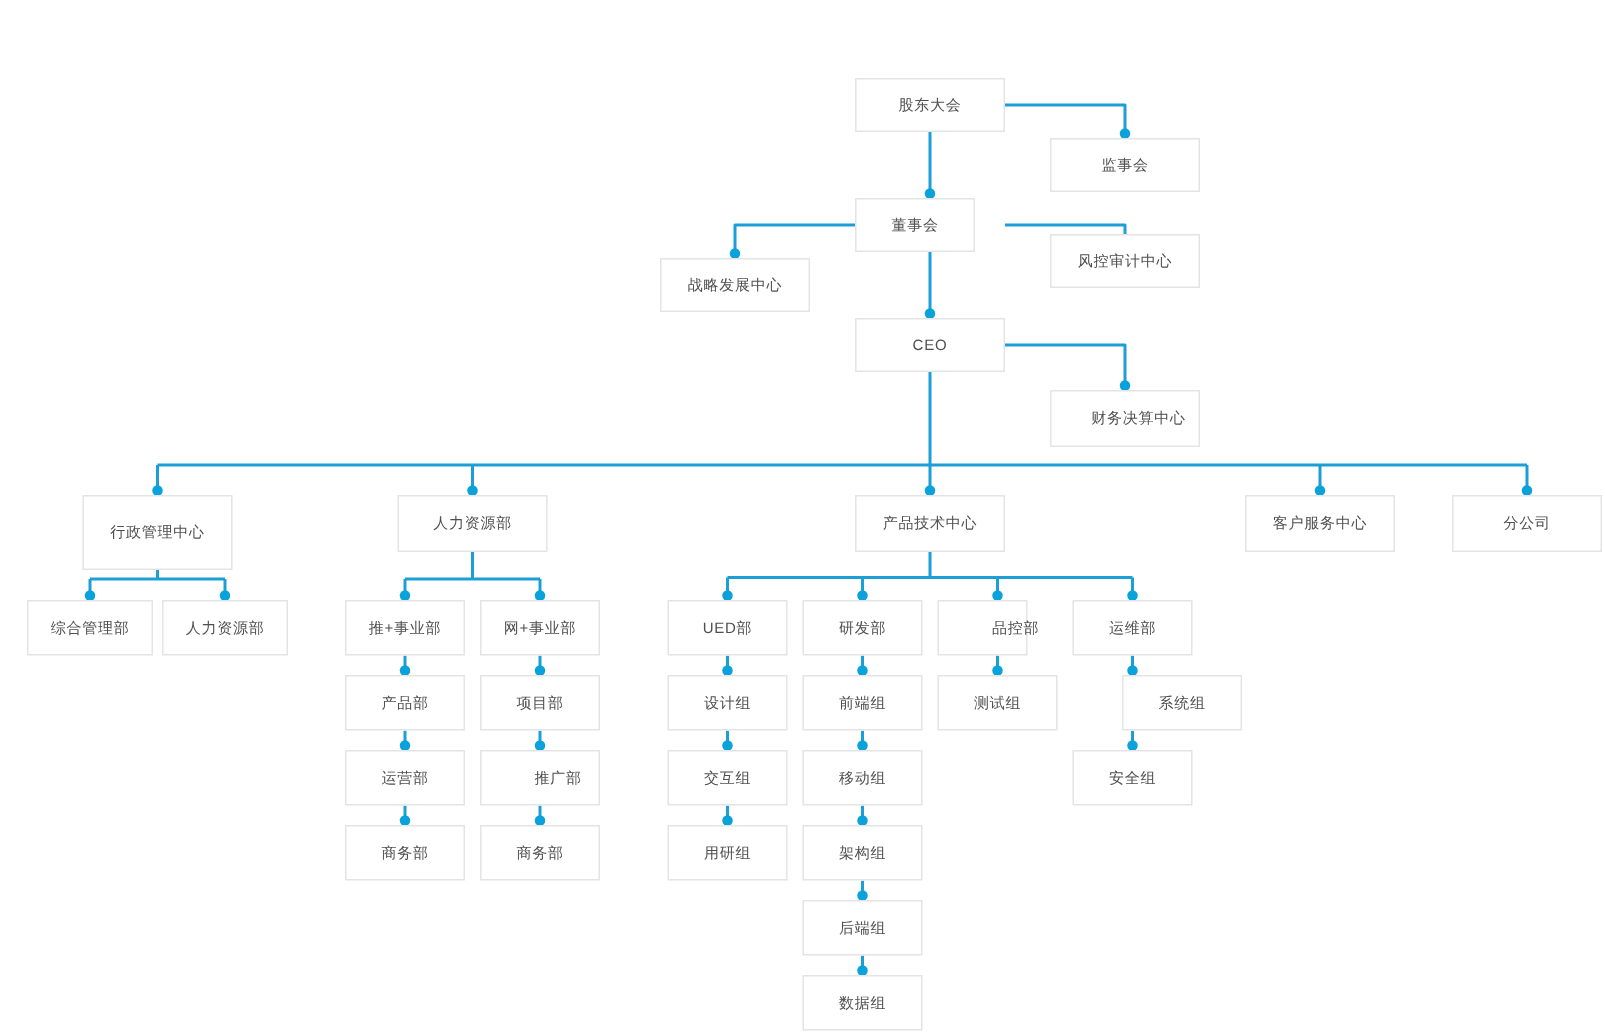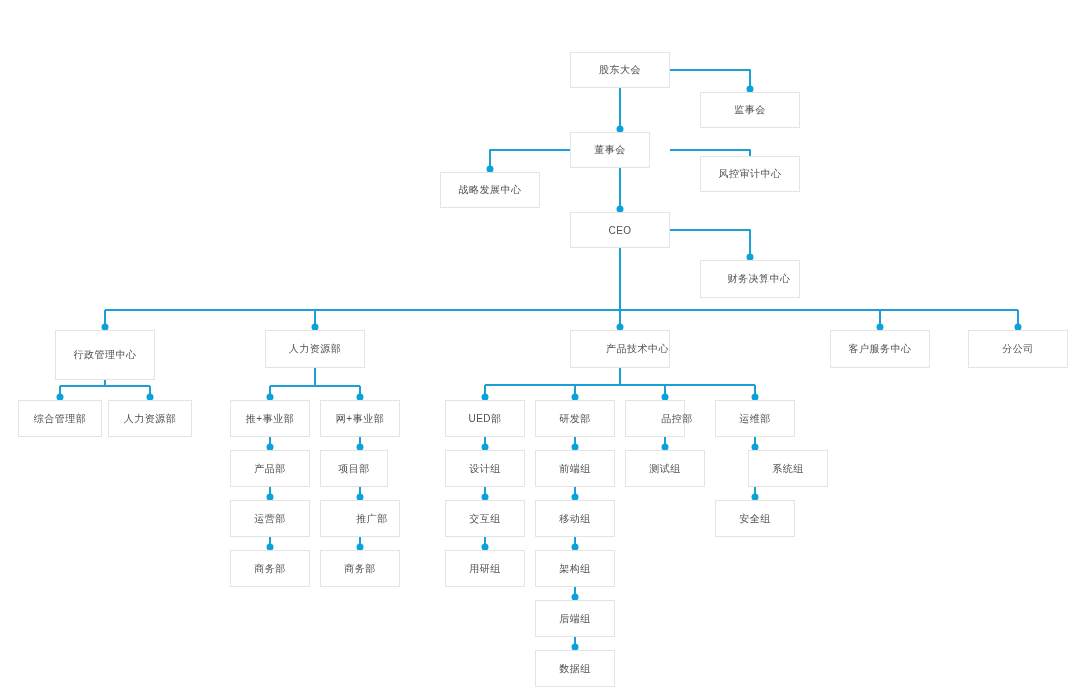--- a/index.html
+++ b/index.html
@@ -124,21 +124,21 @@
       </div>
       <div class="node" style="left: 700px; top: 260px; width: 100px; height: 38px; padding-left: 18px;">
         <span>财务决算中心</span>
       </div>
       <div class="node" style="left: 55px; top: 330px; width: 100px; height: 50px;">
         <span>行政管理中心</span>
       </div>
       <div class="node" style="left: 265px; top: 330px; width: 100px; height: 38px;">
         <span>人力资源部</span>
       </div>
-      <div class="node" style="left: 570px; top: 330px; width: 100px; height: 38px; justify-content: flex-end;">
+      <div class="node" style="left: 570px; top: 330px; width: 100px; height: 38px;">
         <span>产品技术中心</span>
       </div>
       <div class="node" style="left: 830px; top: 330px; width: 100px; height: 38px;">
         <span>客户服务中心</span>
       </div>
       <div class="node" style="left: 968px; top: 330px; width: 100px; height: 38px;">
         <span>分公司</span>
       </div>
       <div class="node" style="left: 18px; top: 400px; width: 84px; height: 37px;">
         <span>综合管理部</span>
@@ -166,21 +166,21 @@
       </div>
       <div class="node" style="left: 230px; top: 450px; width: 80px; height: 37px;">
         <span>产品部</span>
       </div>
       <div class="node" style="left: 230px; top: 500px; width: 80px; height: 37px;">
         <span>运营部</span>
       </div>
       <div class="node" style="left: 230px; top: 550px; width: 80px; height: 37px;">
         <span>商务部</span>
       </div>
-      <div class="node" style="left: 320px; top: 450px; width: 68px; height: 37px;">
+      <div class="node" style="left: 320px; top: 450px; width: 80px; height: 37px;">
         <span>项目部</span>
       </div>
       <div class="node" style="left: 320px; top: 500px; width: 80px; height: 37px; padding-left: 24px;">
         <span>推广部</span>
       </div>
       <div class="node" style="left: 320px; top: 550px; width: 80px; height: 37px;">
         <span>商务部</span>
       </div>
       <div class="node" style="left: 445px; top: 450px; width: 80px; height: 37px;">
         <span>设计组</span>

